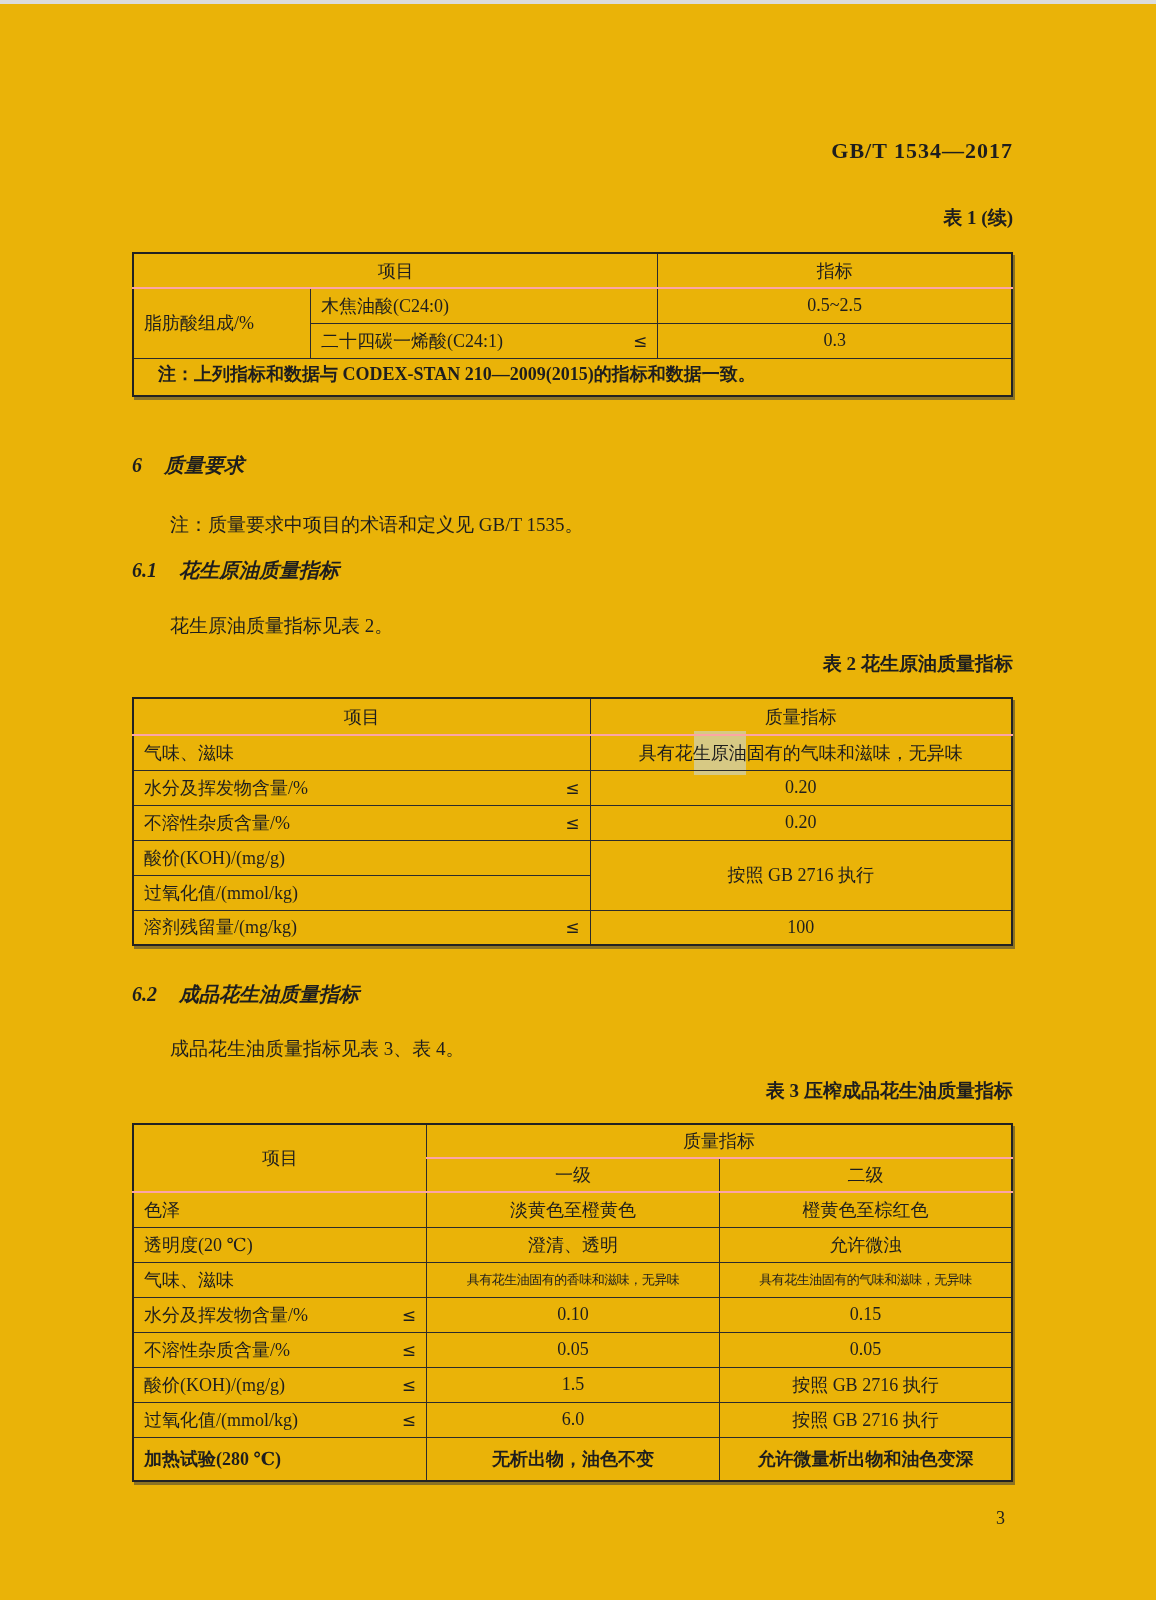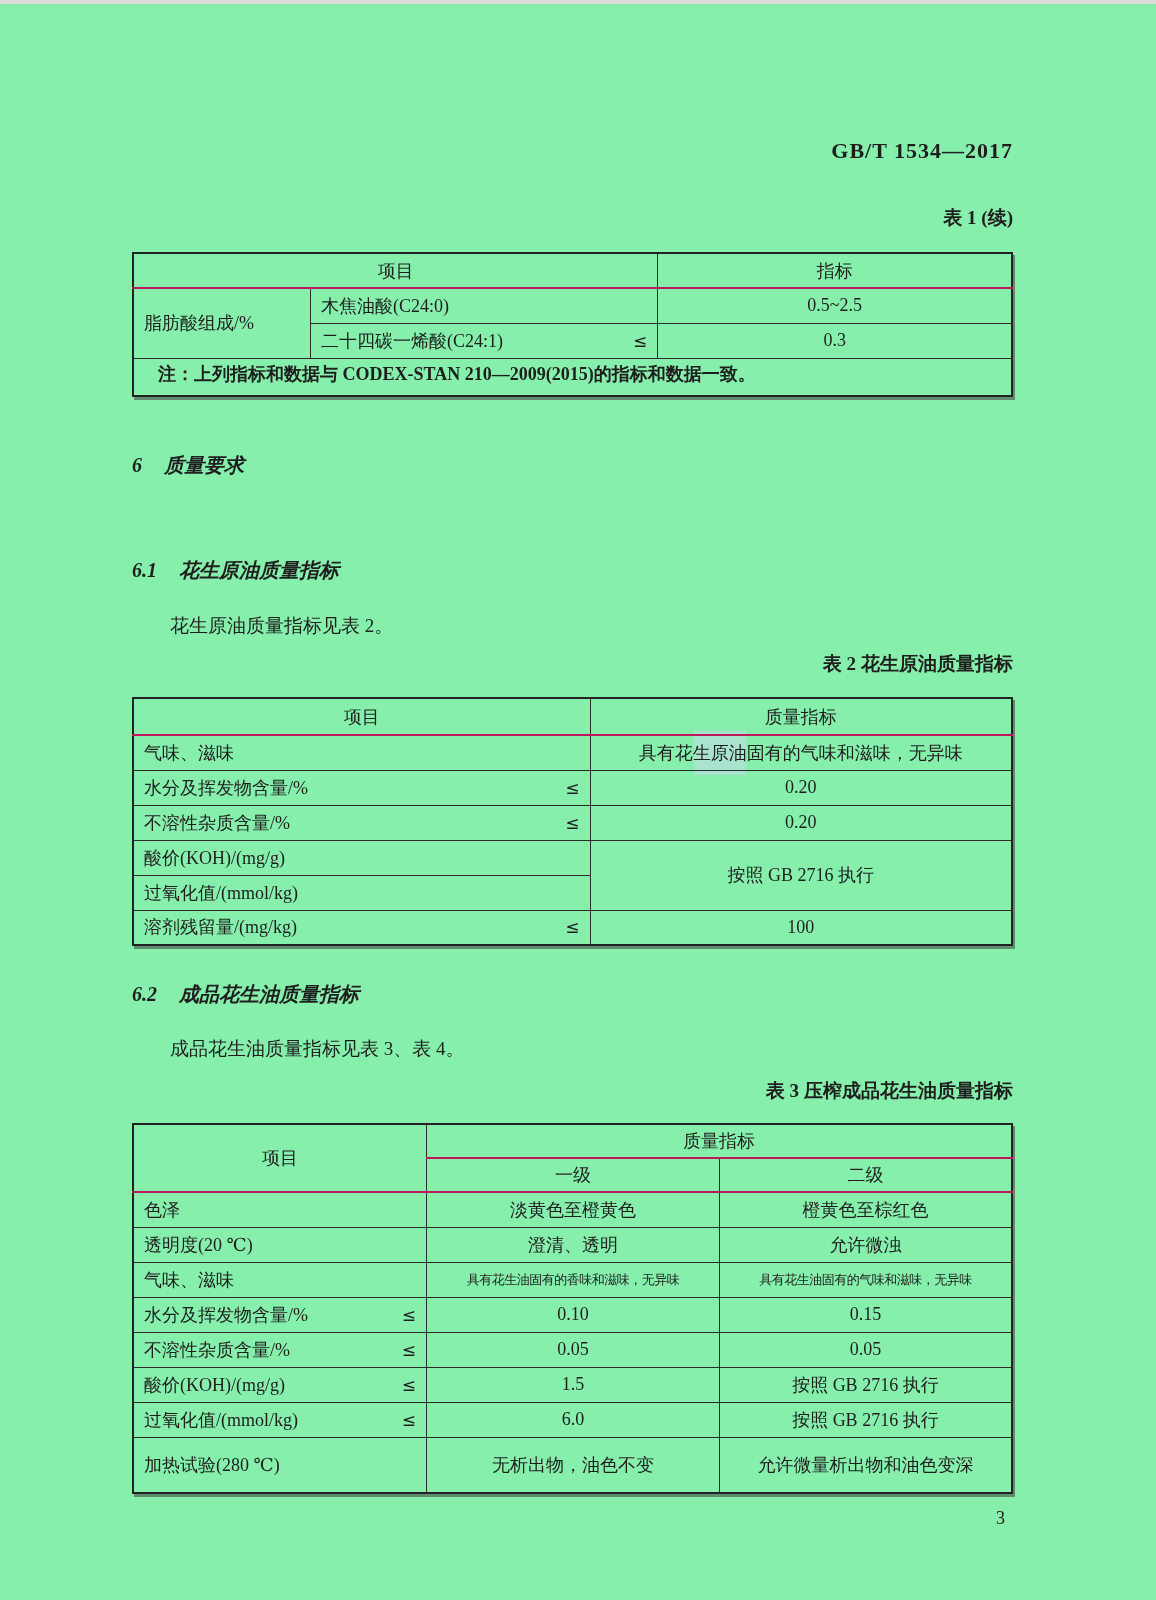--- a/index.html
+++ b/index.html
@@ -6,21 +6,21 @@
   html, body { background: #ffffff; }
   body {
     font-family: "Liberation Serif", "DejaVu Serif", serif;
     color: #1e1e1e;
     -webkit-font-smoothing: antialiased;
   }
   .page {
     position: relative;
     width: 1156px;
     height: 1600px;
-    background: #86efac;
+    background: #eab308;
     overflow: hidden;
   }
   .scan-top-band {
     position: absolute; top: 0; left: 0; width: 100%; height: 4px;
     background: #dcdcdc;
   }
   .watermark {
     position: absolute;
     left: 694px; top: 731px;
     width: 52px; height: 44px;
@@ -64,38 +64,38 @@
 
   td, th {
     border: 1px solid #2b2b2b;
     padding: 4px 10px;
     text-align: center;
     vertical-align: middle;
     font-weight: normal;
     background: transparent;
   }
   table { border: 2px solid #222; box-shadow: 2px 3px 0 rgba(60,60,60,.55); }
-  tr.hdr td, tr.hdr th { border-bottom: 2px solid #be185d; text-align: center; }
+  tr.hdr td, tr.hdr th { border-bottom: 2px solid #fca5a5; text-align: center; }
   .left-cell { text-align: left; }
   .name-le {
     display: flex;
     justify-content: space-between;
     align-items: center;
     gap: 6px;
   }
   .le-sym { font-family: "DejaVu Sans", sans-serif; font-size: 17px; }
   .small-text { font-size: 13px; letter-spacing: -0.5px; padding-left: 2px; padding-right: 2px; }
 
   #table1 td { height: 35px; }
   #table1 .note-cell { text-align: left; padding: 1px 10px 7px 24px; height: 38px; font-weight: bold; }
   #table2 td { height: 35px; }
   #table2 tr.hdr td { height: 37px; }
   #table3 td { height: 35px; }
   #table3 tr.hdr td { height: 33px; }
-  #table3 tr.last td { height: 56px; }
+  #table3 tr.last td { height: 44px; font-weight: bold; }
 
   .heading {
     position: absolute;
     left: 132px;
     font-size: 20px;
     font-weight: bold;
     z-index: 1;
     font-style: italic;
   }
   .heading .h-no { margin-right: 22px; }
@@ -165,20 +165,21 @@
     </tr>
     <tr>
       <td colspan="3" class="note-cell">注：上列指标和数据与 CODEX-STAN 210—2009(2015)的指标和数据一致。</td>
     </tr>
   </tbody>
     </table>
 
   <div class="heading" id="sec6-heading">
     <span class="h-no">6</span><span>质量要求</span>
   </div>
+  <div class="body-para" id="sec6-note">注：质量要求中项目的术语和定义见 GB/T 1535。</div>
 
   <div class="heading" id="sec61-heading">
     <span class="h-no">6.1</span><span>花生原油质量指标</span>
   </div>
   <div class="body-para" id="sec61-para">花生原油质量指标见表 2。</div>
 
   <div class="tbl-caption" id="caption-table2">
     <span class="cap-no">表 2</span><span>花生原油质量指标</span>
   </div>
 

